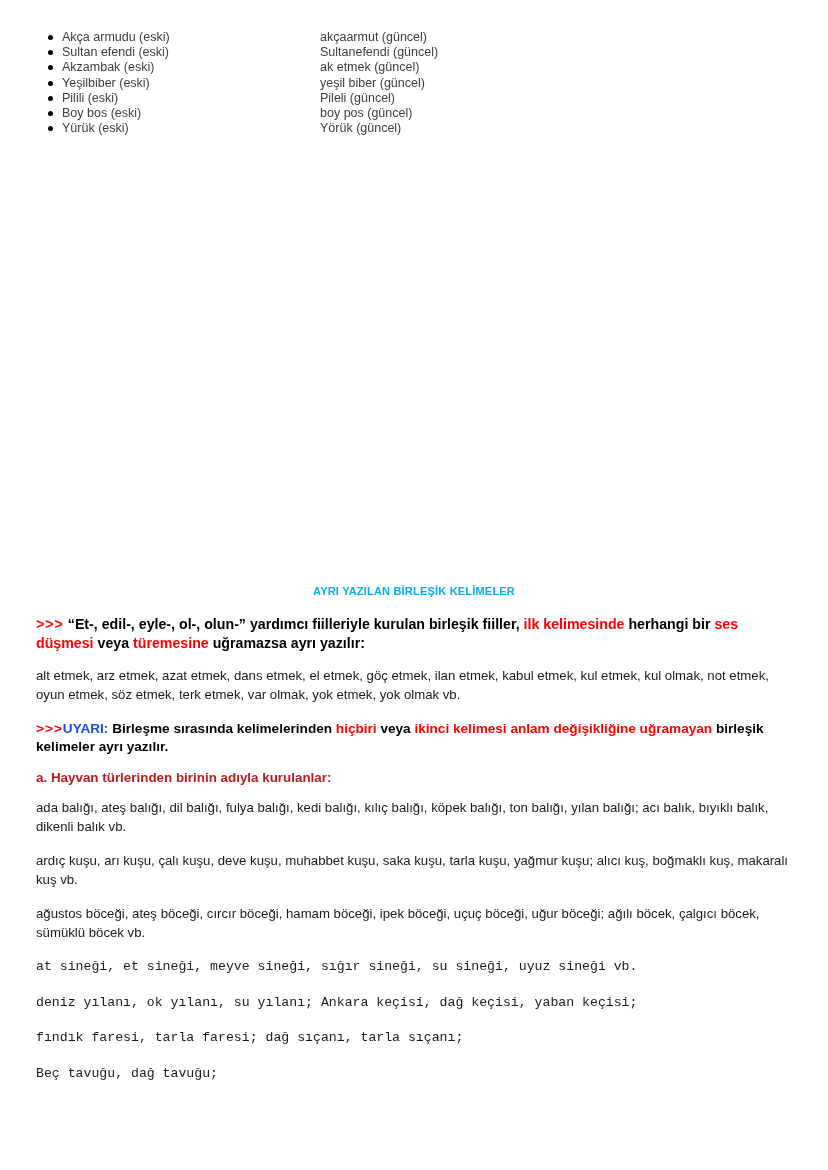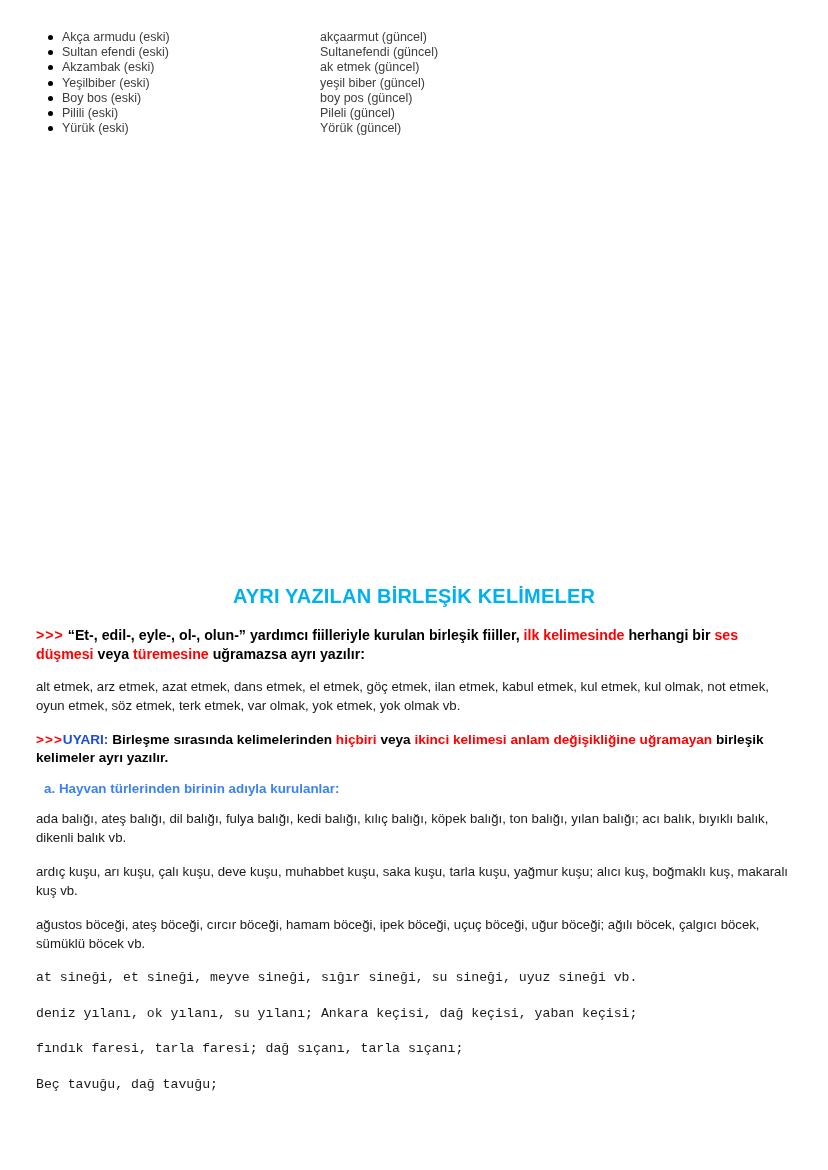--- a/index.html
+++ b/index.html
@@ -58,21 +58,21 @@
   .article {
     position: absolute;
     left: 36px;
     right: 36px;
     top: 585px;
   }
   .section-title {
     text-align: center;
     color: #00b0f0;
     font-weight: bold;
-    font-size: 20px;
+    font-size: 11px;
     letter-spacing: 0.2px;
     margin: 0 0 18px 0;
   }
   .rule {
     font-size: 14.2px;
     font-weight: bold;
     line-height: 19px;
     color: #ff0000;
     margin: 0 0 14px 0;
   }
@@ -87,22 +87,22 @@
     margin: 0 0 14px 0;
     color: #000000;
   }
   .warn .arrows { color: #ff0000; }
   .warn .cyan { color: #1d4ed8; }
   .warn .red { color: #ff0000; }
 
   .subhead {
     font-size: 13.4px;
     font-weight: bold;
-    color: #3b82f6;
-    margin: 0 0 14px 8px;
+    color: #b91c1c;
+    margin: 0 0 14px 0;
   }
   .para {
     font-size: 13.2px;
     line-height: 18.5px;
     color: #1a1a1a;
     margin: 0 0 16px 0;
     text-align: left;
   }
   .para.tight { margin-bottom: 17px; font-family: Liberation Mono, monospace; }
 </style>
@@ -118,24 +118,24 @@
     <li>
       <span class="pair-old">Sultan efendi (eski)</span><span class="pair-new">Sultanefendi (güncel)</span>
     </li>
     <li>
       <span class="pair-old">Akzambak (eski)</span><span class="pair-new">ak etmek (güncel)</span>
     </li>
     <li>
       <span class="pair-old">Yeşilbiber (eski)</span><span class="pair-new">yeşil biber (güncel)</span>
     </li>
     <li>
-      <span class="pair-old">Boy bos (eski)</span><span class="pair-new">boy pos (güncel)</span>
+      <span class="pair-old">Pilili (eski)</span><span class="pair-new">Pileli (güncel)</span>
     </li>
     <li>
-      <span class="pair-old">Pilili (eski)</span><span class="pair-new">Pileli (güncel)</span>
+      <span class="pair-old">Boy bos (eski)</span><span class="pair-new">boy pos (güncel)</span>
     </li>
     <li>
       <span class="pair-old">Yürük (eski)</span><span class="pair-new">Yörük (güncel)</span>
     </li>
   </ul>
 
   <div class="article">
 
     <h2 class="section-title">AYRI YAZILAN BİRLEŞİK KELİMELER</h2>
 

